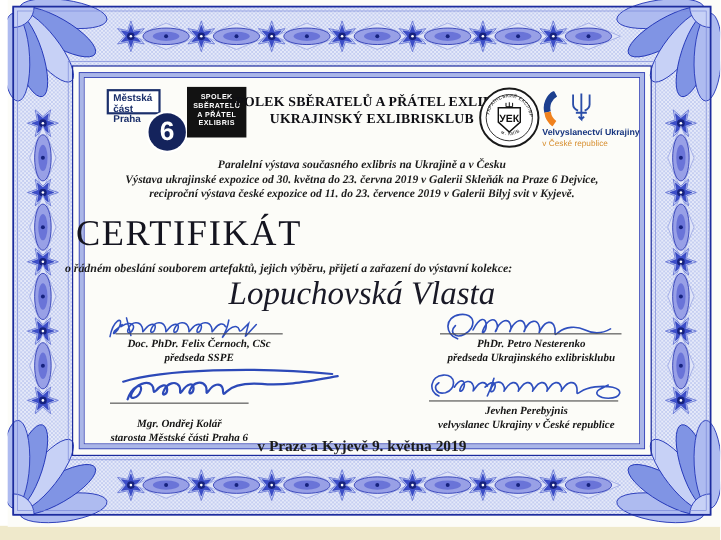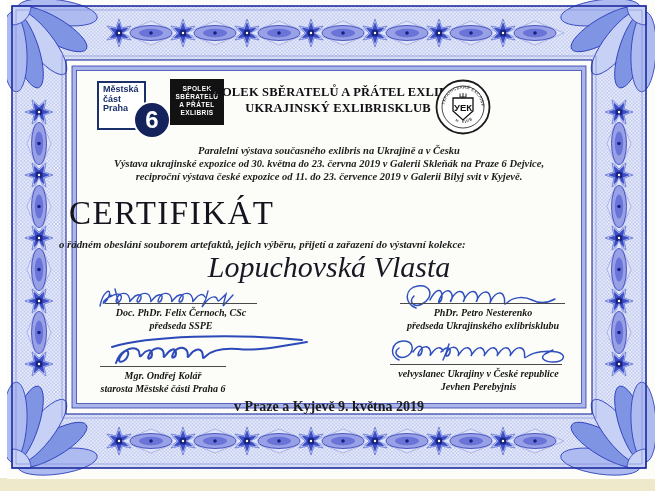--- a/index.html
+++ b/index.html
@@ -3,21 +3,21 @@
 <meta charset="utf-8">
 <style>
   html,body{margin:0;padding:0;background:#ffffff;}
   #stage{position:relative;width:655px;height:491px;background:#ffffff;overflow:hidden;
          font-family:"Liberation Serif",serif;}
   #scanner-strip{position:absolute;left:0;bottom:0;width:655px;height:13px;background:#efe9cb;}
   #paper{position:absolute;left:7px;top:0;width:648px;height:479px;background:#fcfcf8;}
   #border-svg{position:absolute;left:0;top:0;width:648px;height:479px;}
   .abs{position:absolute;}
   
-  #praha-box{left:90px;top:81px;width:49px;height:49px;border:2px solid #1b2f6b;background:#fff;
+  #praha-box{left:90px;top:81px;width:49px;height:23px;border:2px solid #1b2f6b;background:#fff;
              font-family:"Liberation Sans",sans-serif;font-weight:bold;color:#1b2f6b;
              font-size:9px;line-height:9.5px;padding:2px 0 0 4px;box-sizing:border-box;}
   #praha-circle{left:128px;top:103px;width:34px;height:34px;border-radius:50%;background:#14235c;
              box-shadow:0 0 0 2px #fff;color:#fff;text-align:center;line-height:34px;
              font-family:"Liberation Sans",sans-serif;font-weight:bold;font-size:24px;}
   #sspe-stamp{left:163px;top:79px;width:54px;height:46px;background:#121212;color:#fefefe;
              font-family:"Liberation Sans",sans-serif;font-weight:bold;font-size:6.5px;
              line-height:8px;text-align:center;padding-top:6px;box-sizing:border-box;
              letter-spacing:.4px;}
   #org-titles{left:196px;top:84px;width:270px;text-align:center;color:#0f0f14;
@@ -166,20 +166,29 @@
         <textPath href="#seal-arc-top" startOffset="4%">УКРАЇНСЬКИЙ ЕКСЛІБРИС-КЛУБ</textPath>
       </text>
       <text font-size="4.2" font-family="Liberation Sans, sans-serif" fill="#111" letter-spacing="0.6">
         <textPath href="#seal-arc-bot" startOffset="34%">м. КИЇВ</textPath>
       </text>
       <path d="M19,20 h20 v13 l-10,9 -10,-9 Z" fill="#ffffff" stroke="#111" stroke-width="1.3"></path>
       <path d="M26,15.5 v3.5 M29,15 v4.5 M32,15.5 v3.5 M26,19 h6" stroke="#111" stroke-width="0.9" fill="none"></path>
       <text x="29" y="32.5" text-anchor="middle" font-size="9.5" font-weight="bold" font-family="Liberation Sans, sans-serif" fill="#111">УЕК</text>
     </svg>
 
+    <div class="abs" id="embassy">
+      <svg id="embassy-mark" viewBox="0 0 52 32">
+        <path d="M12,2 A 15,15 0 0 0 4.8,19" fill="none" stroke="#1c3f8f" stroke-width="6"></path>
+        <path d="M4.8,19 A 15,15 0 0 0 11,29.5" fill="none" stroke="#f0821e" stroke-width="6"></path>
+        <path d="M28,3 v9 c0,3 2,4.5 4.5,5.5 M43,3 v9 c0,3 -2,4.5 -4.5,5.5 M35.5,2 v17 M30.5,19.5 h10 M35.5,19.5 v6 l-2.5,-2.5 M35.5,25.5 l2.5,-2.5" fill="none" stroke="#2a4da8" stroke-width="1.7"></path>
+      </svg>
+      <div class="emb-l1">Velvyslanectví Ukrajiny</div>
+      <div class="emb-l2">v České republice</div>
+    </div>
 
     <div class="abs" id="intro">
       <div>Paralelní výstava současného exlibris na Ukrajině a v Česku</div>
       <div>Výstava ukrajinské expozice od 30. května do 23. června 2019 v Galerii Skleňák na Praze 6 Dejvice,</div>
       <div>reciproční výstava české expozice od 11. do 23. července 2019 v Galerii Bilyj svit v Kyjevě.</div>
     </div>
 
     <div class="abs" id="cert-title">CERTIFIKÁT</div>
     <div class="abs" id="cert-subtitle">o řádném obeslání souborem artefaktů, jejich výběru, přijetí a zařazení do výstavní kolekce:</div>
     <div class="abs" id="recipient">Lopuchovská Vlasta</div>
@@ -203,24 +212,24 @@
     <div class="sig-line" style="left:383px;top:364px;width:172px"></div>
 
     <div class="sig-cell" style="left:370px;top:307px;width:212px">
       <div>PhDr. Petro Nesterenko</div>
       <div>předseda Ukrajinského exlibrisklubu</div>
     </div>
     <div class="sig-cell" style="left:74px;top:307px;width:200px">
       <div>Doc. PhDr. Felix Černoch, CSc</div>
       <div>předseda SSPE</div>
     </div>
-    <div class="sig-cell" style="left:56px;top:370px;width:200px">
+    <div class="sig-cell" style="left:56px;top:380px;width:200px">
       <div>Mgr. Ondřej Kolář</div>
       <div>starosta Městské části Praha 6</div>
     </div>
     <div class="sig-cell" style="left:364px;top:368px;width:215px">
+      <div>Jevhen Perebyjnis</div>
       <div>velvyslanec Ukrajiny v České republice</div>
-      <div>Jevhen Perebyjnis</div>
     </div>
 
     <div class="abs" id="date-line">v Praze a Kyjevě 9. května 2019</div>
   </div>
 </div>
 
 </body></html>

